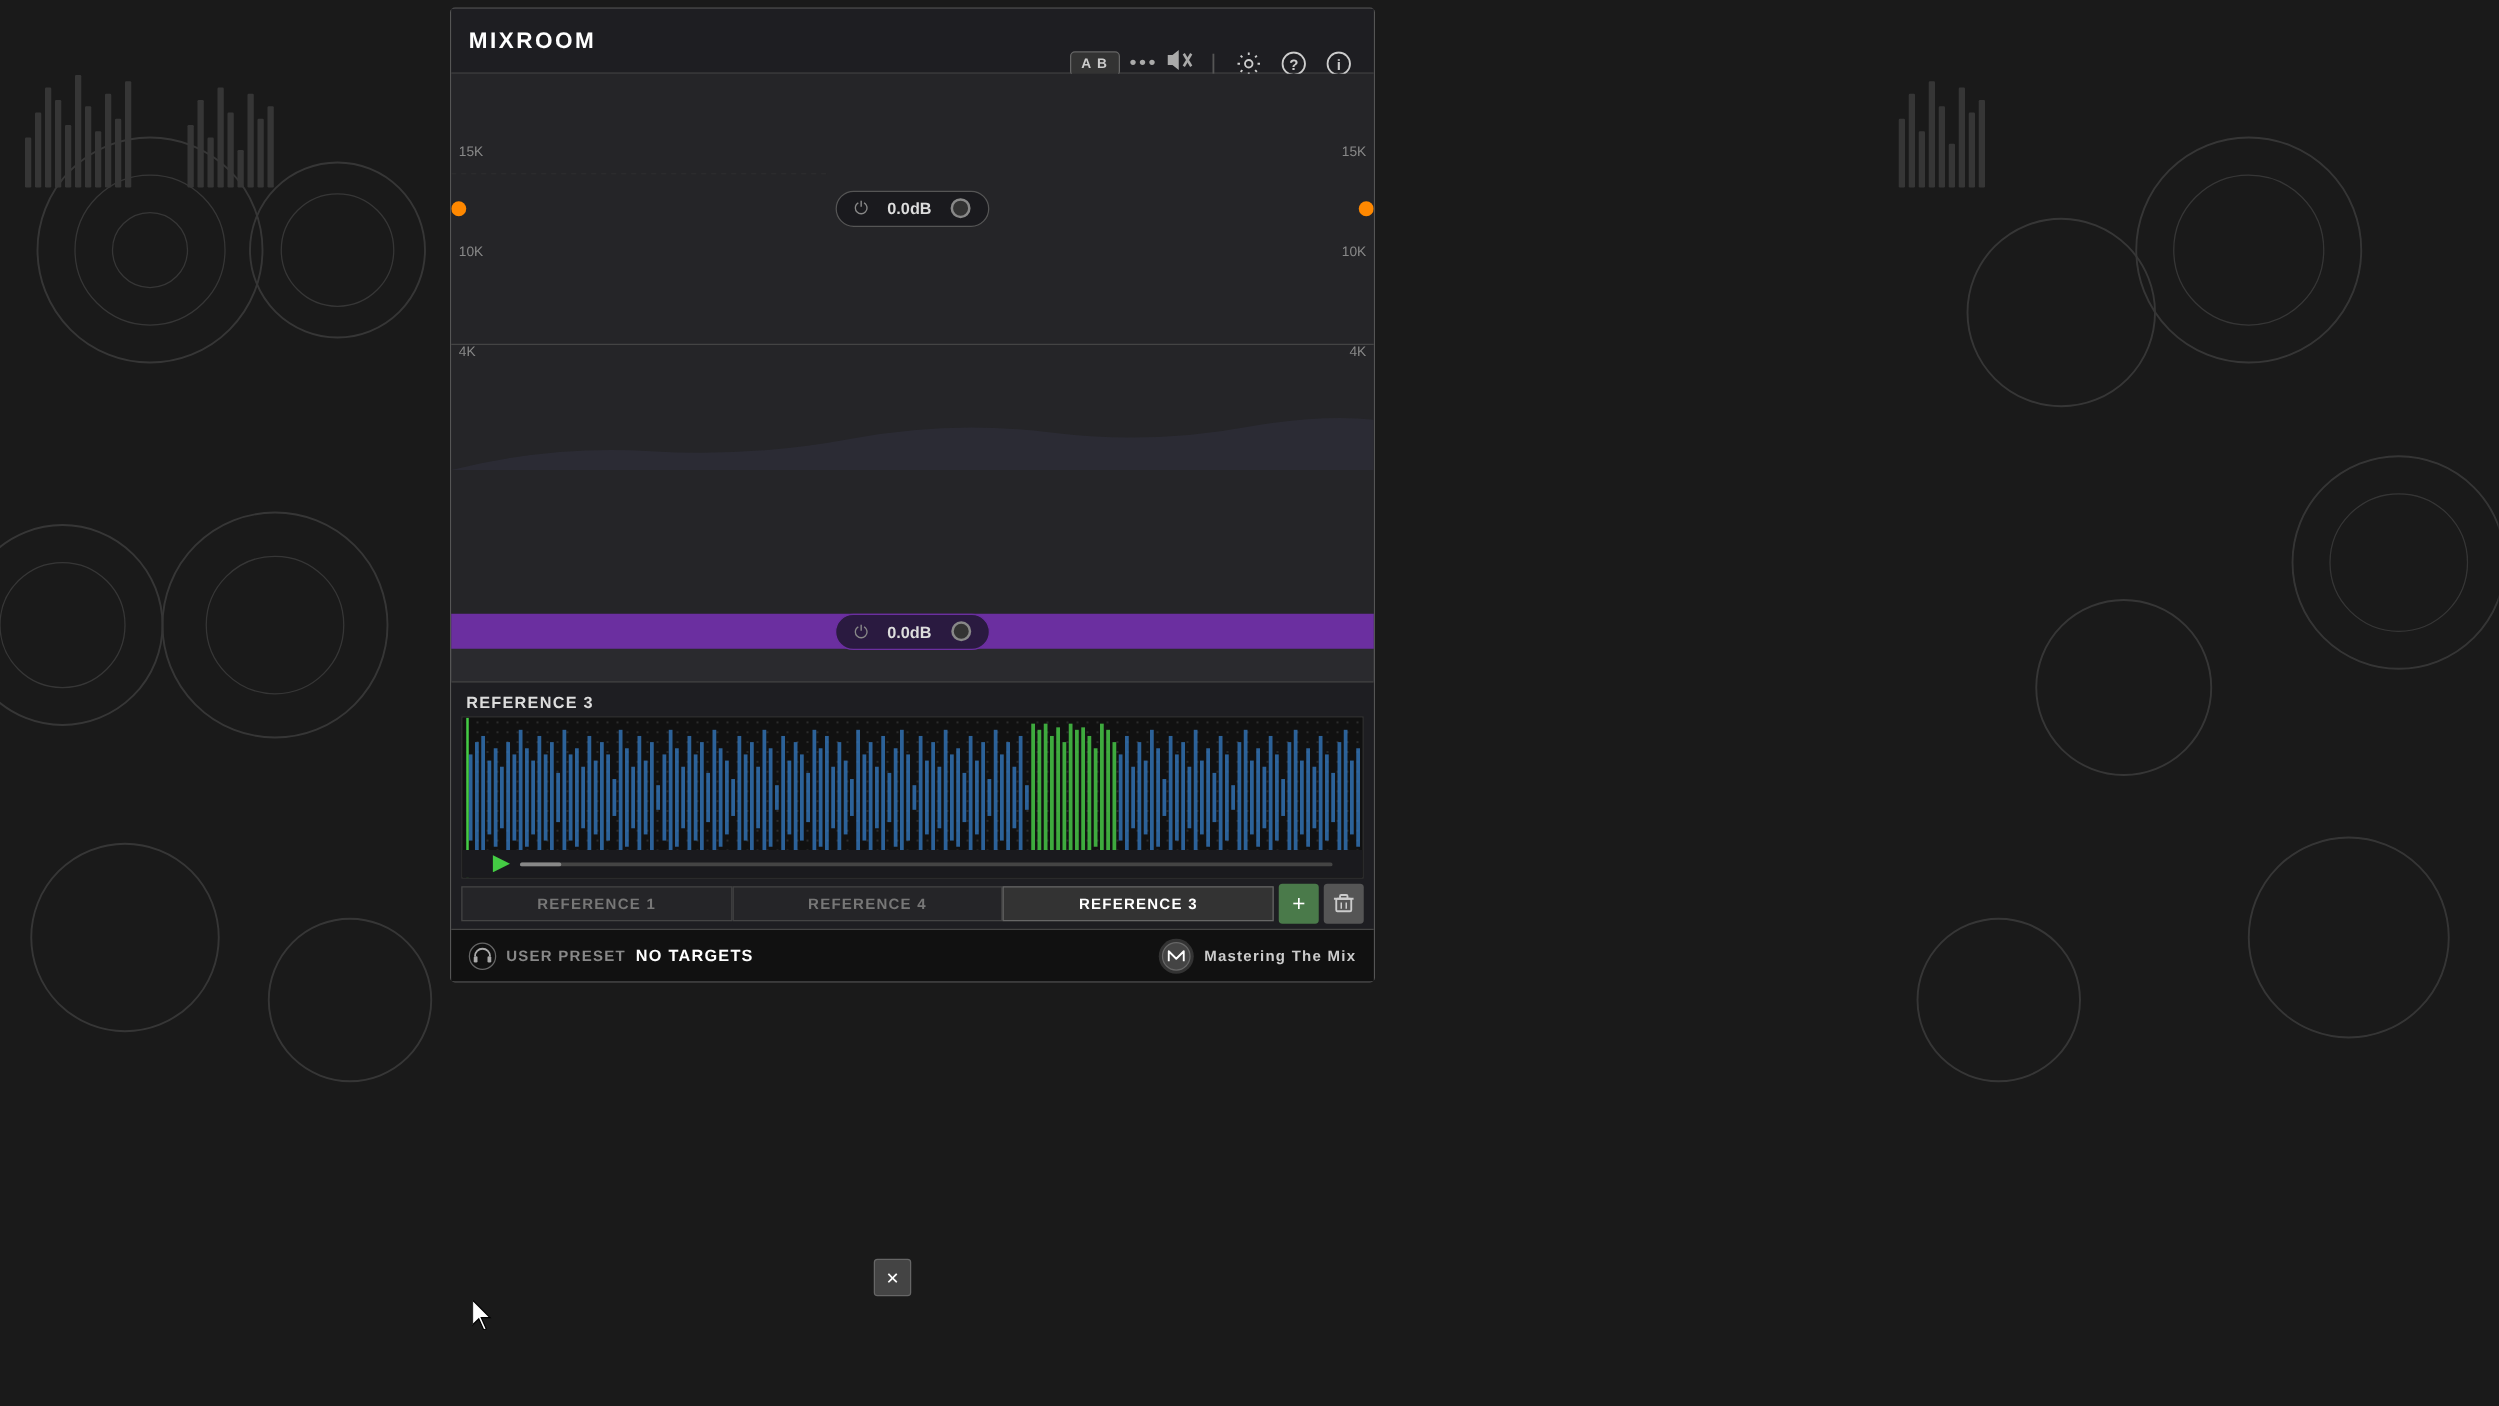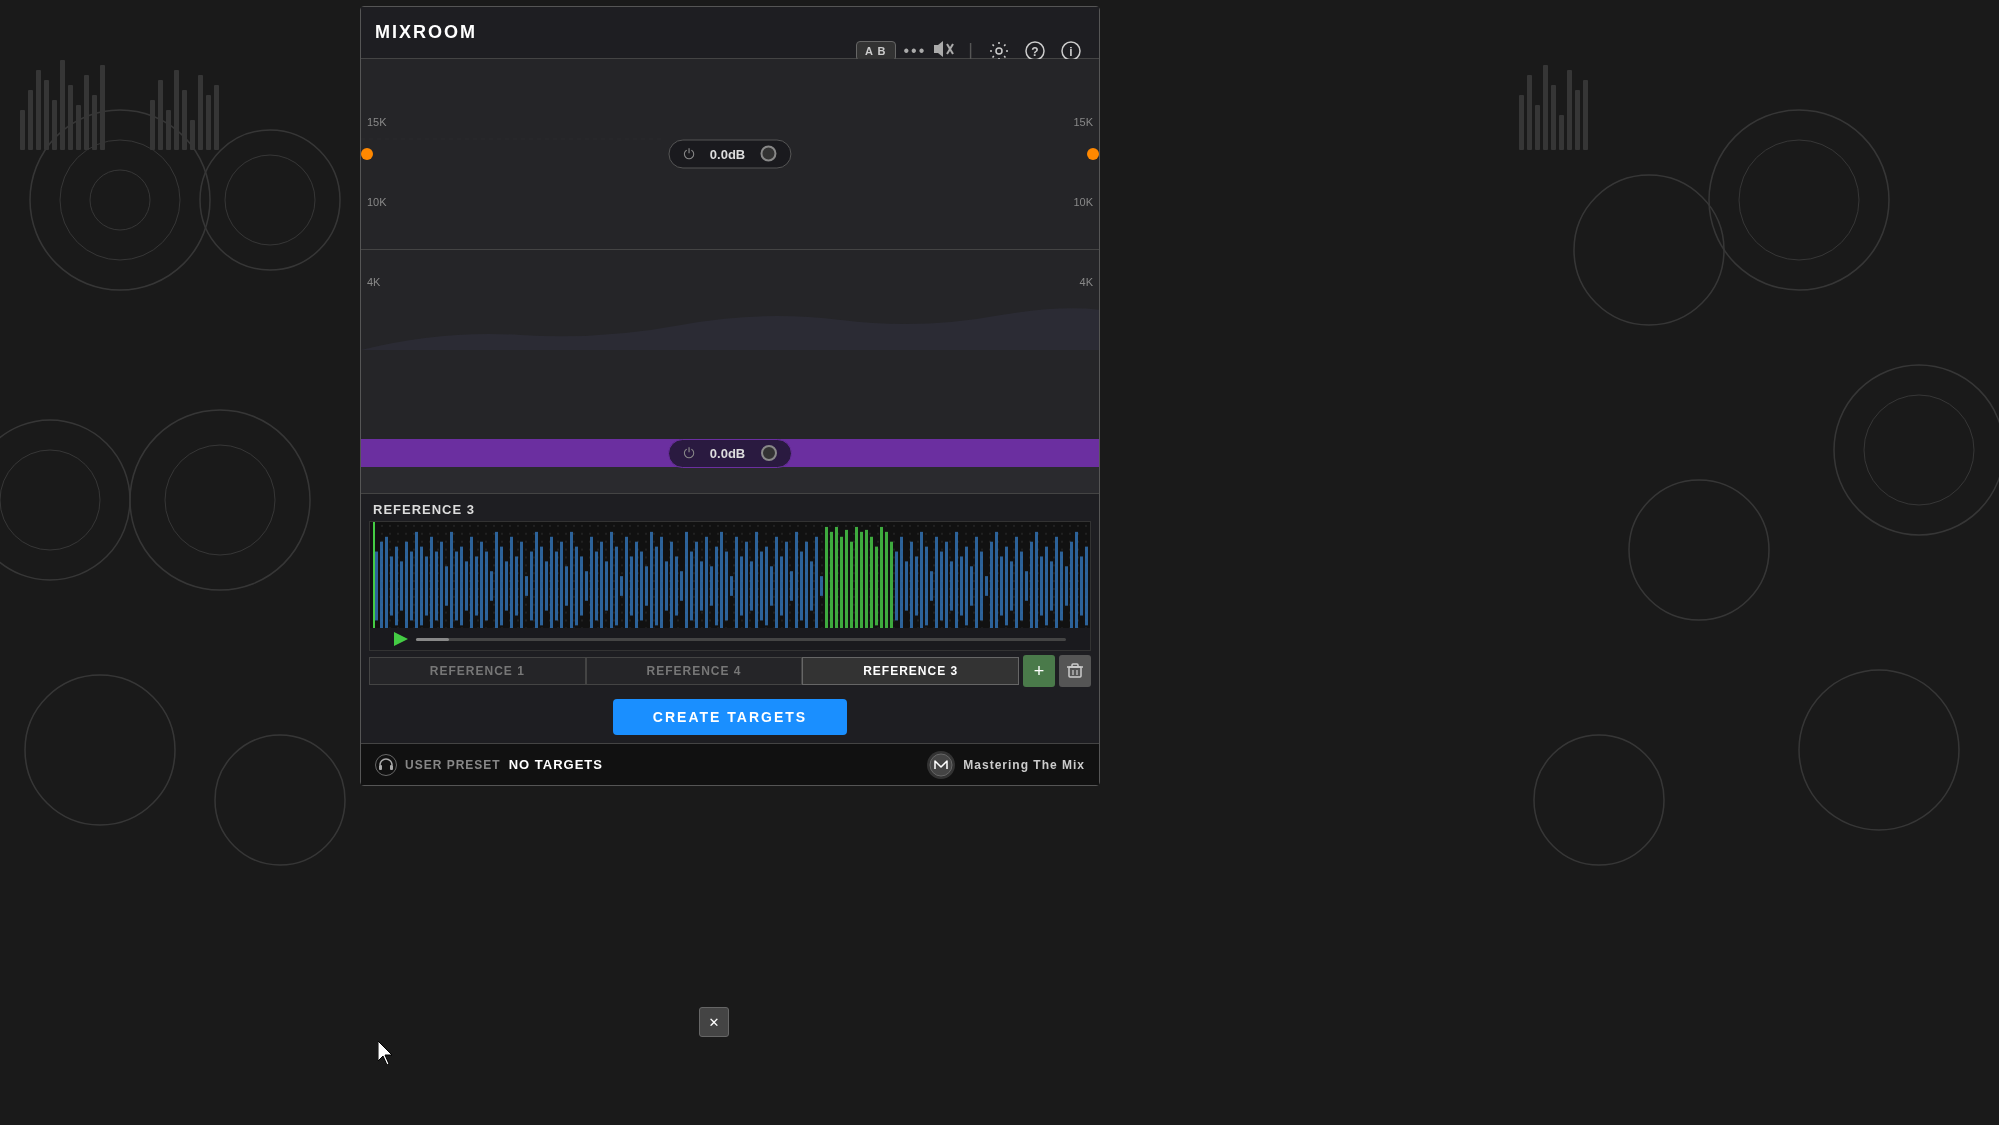--- a/index.html
+++ b/index.html
@@ -744,23 +744,20 @@
         <svg width="16" height="16" viewBox="0 0 16 16">
           <rect x="2" y="4" width="12" height="10" rx="1" fill="none" stroke="#ccc" stroke-width="1.5"></rect>
           <line x1="0" y1="4" x2="16" y2="4" stroke="#ccc" stroke-width="1.5"></line>
           <rect x="5" y="1" width="6" height="3" rx="1" fill="none" stroke="#ccc" stroke-width="1.5"></rect>
           <line x1="6" y1="7" x2="6" y2="12" stroke="#ccc" stroke-width="1.2"></line>
           <line x1="10" y1="7" x2="10" y2="12" stroke="#ccc" stroke-width="1.2"></line>
         </svg>
       </button>
     </div>
 
-    <div class="create-targets-row">
-      <button class="create-targets-btn">CREATE TARGETS</button>
-    </div>
 
   </div>
 
   <div class="status-bar" style="position:relative;bottom:auto;left:auto;width:100%;height:42px;background:#111;border-top:1px solid #444;display:flex;align-items:center;justify-content:space-between;padding:0 14px;flex-shrink:0;">
     <div class="status-left">
       <div class="status-icon">
         <svg width="18" height="18" viewBox="0 0 18 18">
           <path d="M3 9 C3 5.7 5.7 3 9 3 C12.3 3 15 5.7 15 9" fill="none" stroke="#aaa" stroke-width="1.5"></path>
           <rect x="2" y="9" width="3" height="5" rx="1" fill="#aaa"></rect>
           <rect x="13" y="9" width="3" height="5" rx="1" fill="#aaa"></rect>

